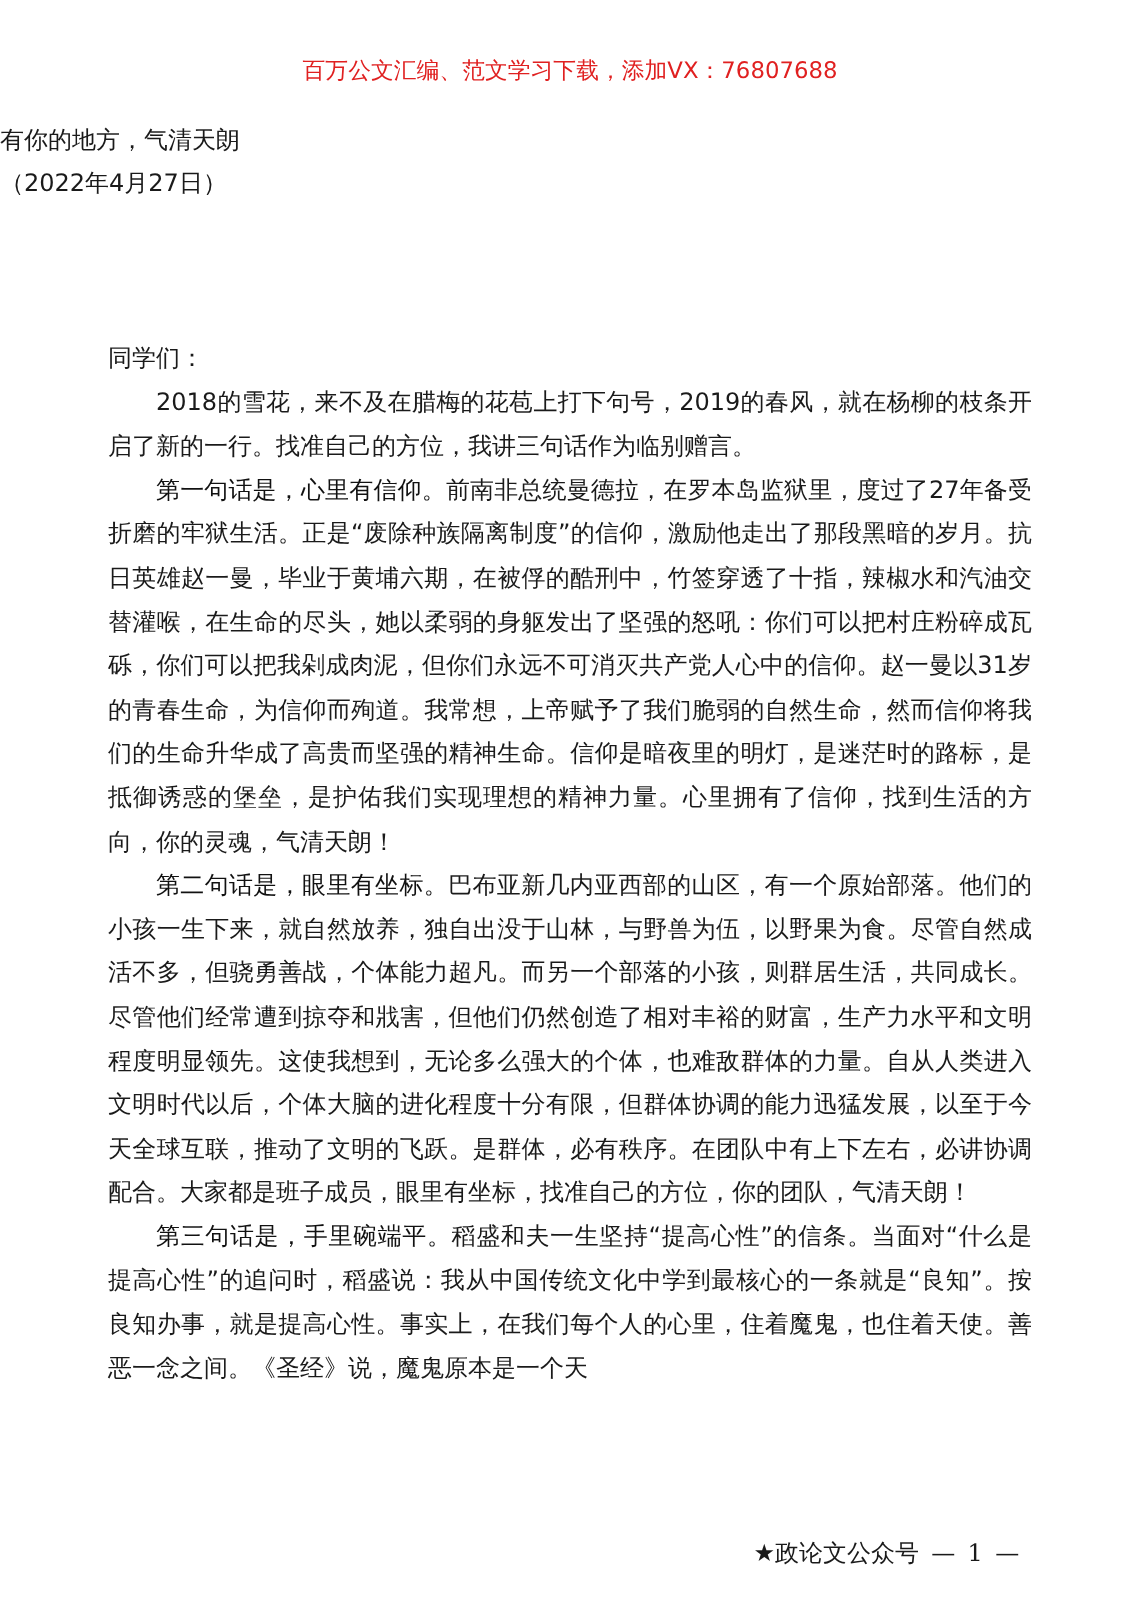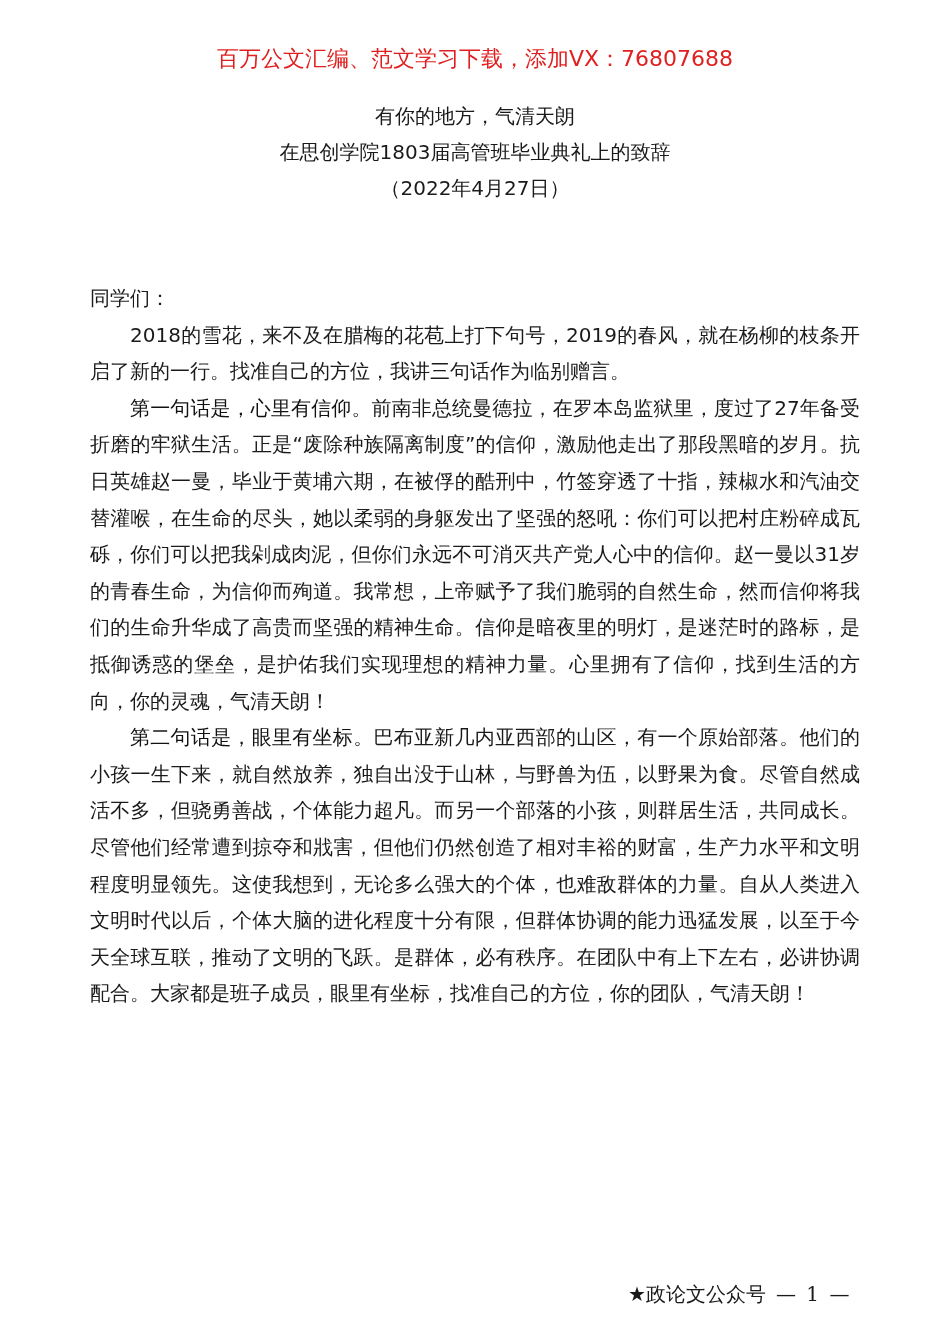--- a/index.html
+++ b/index.html
@@ -14,31 +14,30 @@
       overflow: hidden;
       font-family: "DejaVu Sans", "Liberation Sans", sans-serif;
       color: #1a1a1a;
     }
     .banner {
       position: absolute;
       top: 45px;
       left: 0;
       width: 950px;
       text-align: center;
-      font-size: 22px;
+      font-size: 19px;
       line-height: 28px;
       color: #e02020;
       letter-spacing: 0;
     }
     .title-block {
       position: absolute;
       top: 98px;
       left: 0;
       width: 950px;
-      text-align: center;
       font-size: 20px;
       line-height: 36px;
       color: #1a1a1a;
     }
     .title-block div { height: 36px; }
     .body-text {
       position: absolute;
       top: 280px;
       left: 90px;
       width: 770px;
@@ -73,32 +72,34 @@
       letter-spacing: 2px;
     }
   </style>
 </head>
 <body>
 
 <div class="banner">百万公文汇编、范文学习下载，添加VX：76807688</div>
 
 <div class="title-block">
   <div>有你的地方，气清天朗</div>
-  <div>在思创学院1803届高管班毕业典礼上的致辞</div>
   <div>（2022年4月27日）</div>
 </div>
 
 <div class="body-text">
   <p>同学们：</p>
   <p class="indent">
     <span>2018的雪花，来不及在腊梅的花苞上打下句号，2019的春风，就在杨柳的枝条开启了新的一行。找准自己的方位，我讲三句话作为临别赠言。</span>
   </p>
   <p class="indent">
     <b>第一句话是，心里有信仰。</b><span>前南非总统曼德拉，在罗本岛监狱里，度过了27年备受折磨的牢狱生活。正是“废除种族隔离制度”的信仰，激励他走出了那段黑暗的岁月。抗日英雄赵一曼，毕业于黄埔六期，在被俘的酷刑中，竹签穿透了十指，辣椒水和汽油交替灌喉，在生命的尽头，她以柔弱的身躯发出了坚强的怒吼：你们可以把村庄粉碎成瓦砾，你们可以把我剁成肉泥，但你们永远不可消灭共产党人心中的信仰。赵一曼以31岁的青春生命，为信仰而殉道。我常想，上帝赋予了我们脆弱的自然生命，然而信仰将我们的生命升华成了高贵而坚强的精神生命。信仰是暗夜里的明灯，是迷茫时的路标，是抵御诱惑的堡垒，是护佑我们实现理想的精神力量。心里拥有了信仰，找到生活的方向，你的灵魂，气清天朗！</span>
   </p>
   <p class="indent">
     <b>第二句话是，眼里有坐标。</b><span>巴布亚新几内亚西部的山区，有一个原始部落。他们的小孩一生下来，就自然放养，独自出没于山林，与野兽为伍，以野果为食。尽管自然成活不多，但骁勇善战，个体能力超凡。而另一个部落的小孩，则群居生活，共同成长。尽管他们经常遭到掠夺和戕害，但他们仍然创造了相对丰裕的财富，生产力水平和文明程度明显领先。这使我想到，无论多么强大的个体，也难敌群体的力量。自从人类进入文明时代以后，个体大脑的进化程度十分有限，但群体协调的能力迅猛发展，以至于今天全球互联，推动了文明的飞跃。是群体，必有秩序。在团队中有上下左右，必讲协调配合。大家都是班子成员，眼里有坐标，找准自己的方位，你的团队，气清天朗！</span>
   </p>
+  <p class="indent">
+    <b>第三句话是，手里碗端平。</b><span>稻盛和夫一生坚持“提高心性”的信条。当面对“什么是提高心性”的追问时，稻盛说：我从中国传统文化中学到最核心的一条就是“良知”。按良知办事，就是提高心性。事实上，在我们每个人的心里，住着魔鬼，也住着天使。善恶一念之间。《圣经》说，魔鬼原本是一个天</span>
+  </p>
 </div>
 
 <div class="footer">
   <span>★政论文公众号</span><span class="page-num">— 1 —</span>
 </div>
 
 </body></html>

